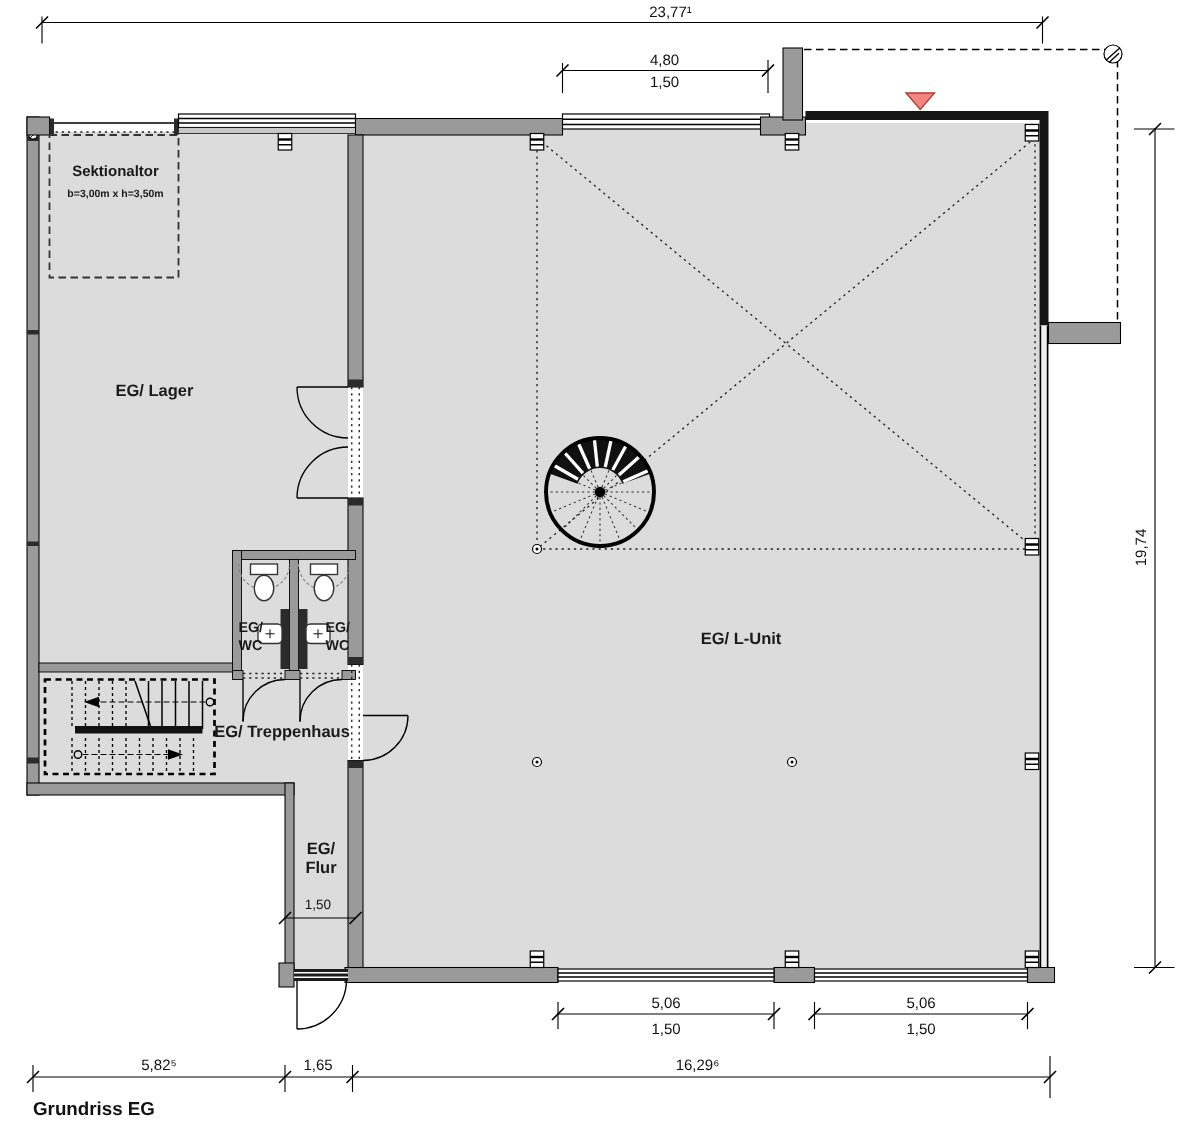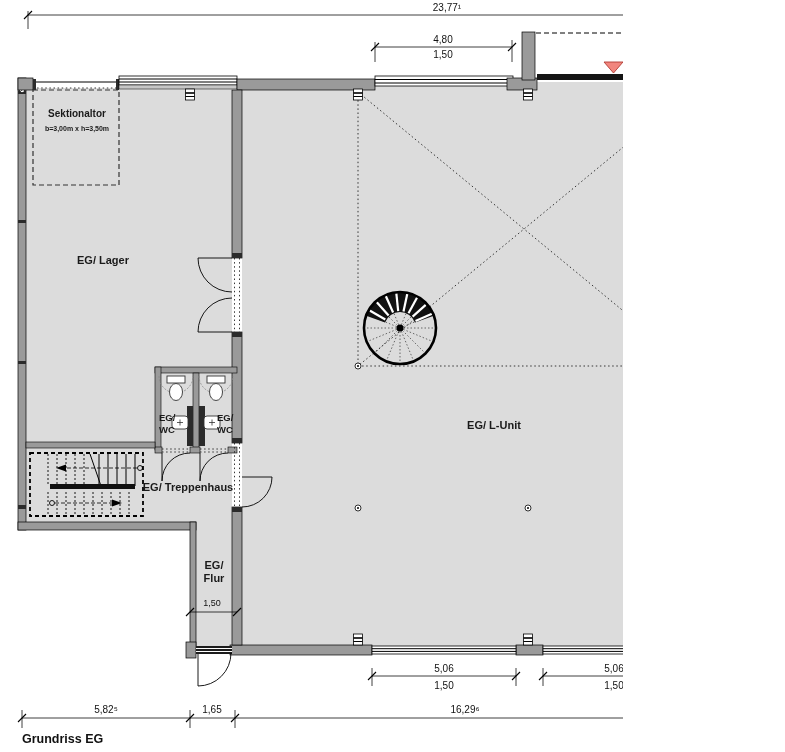--- a/index.html
+++ b/index.html
@@ -1,16 +1,16 @@
 <!DOCTYPE html>
 <html><head>
 <meta charset="utf-8">
 <style>
   html,body{margin:0;padding:0;background:#ffffff;}
-  .wrap{width:623px;height:752px;background:#fff;position:relative;overflow:hidden;}
+  .wrap{width:785px;height:752px;background:#fff;position:relative;overflow:hidden;}
   svg{display:block;}
   .floor{fill:#dcdcdc;stroke:none;}
   .wall{fill:#9a9a9a;stroke:#000;stroke-width:.7;}
   .walldark{fill:#2b2b2b;stroke:none;}
   .thinwall{fill:#9a9a9a;stroke:#000;stroke-width:.6;}
   .win{fill:#ffffff;stroke:#000;stroke-width:.8;}
   .winline{stroke:#000;stroke-width:1;fill:none;}
   .glass{fill:#151515;stroke:none;}
   .dline{stroke:#000;stroke-width:.75;fill:none;}
   .tick{stroke:#000;stroke-width:1.1;fill:none;}

